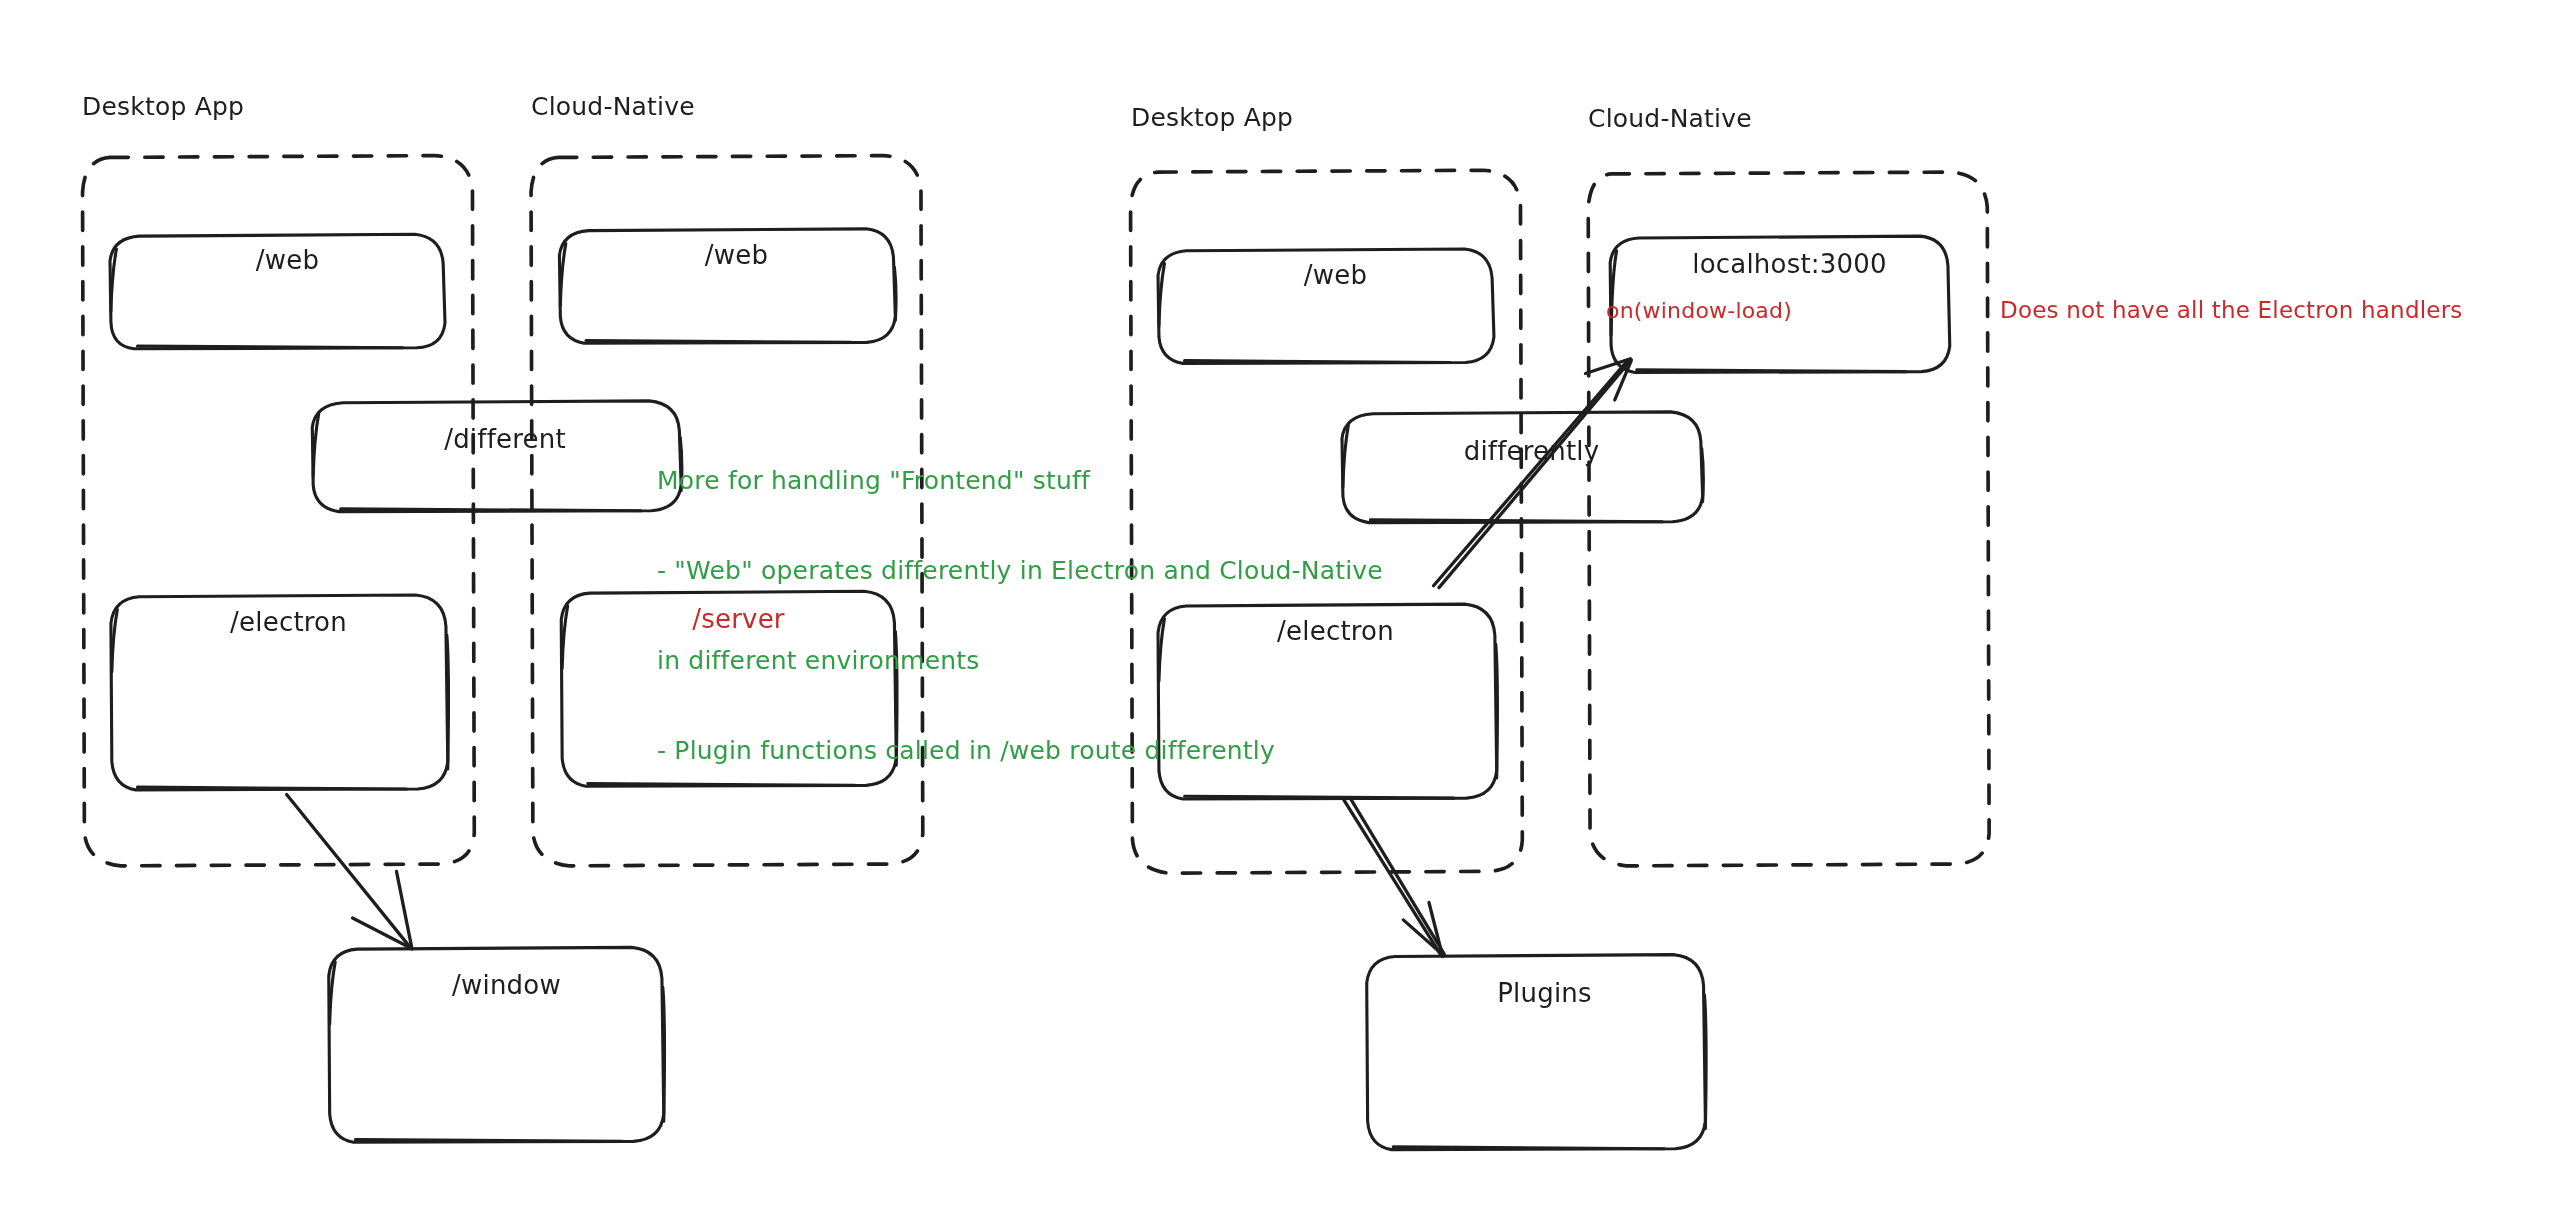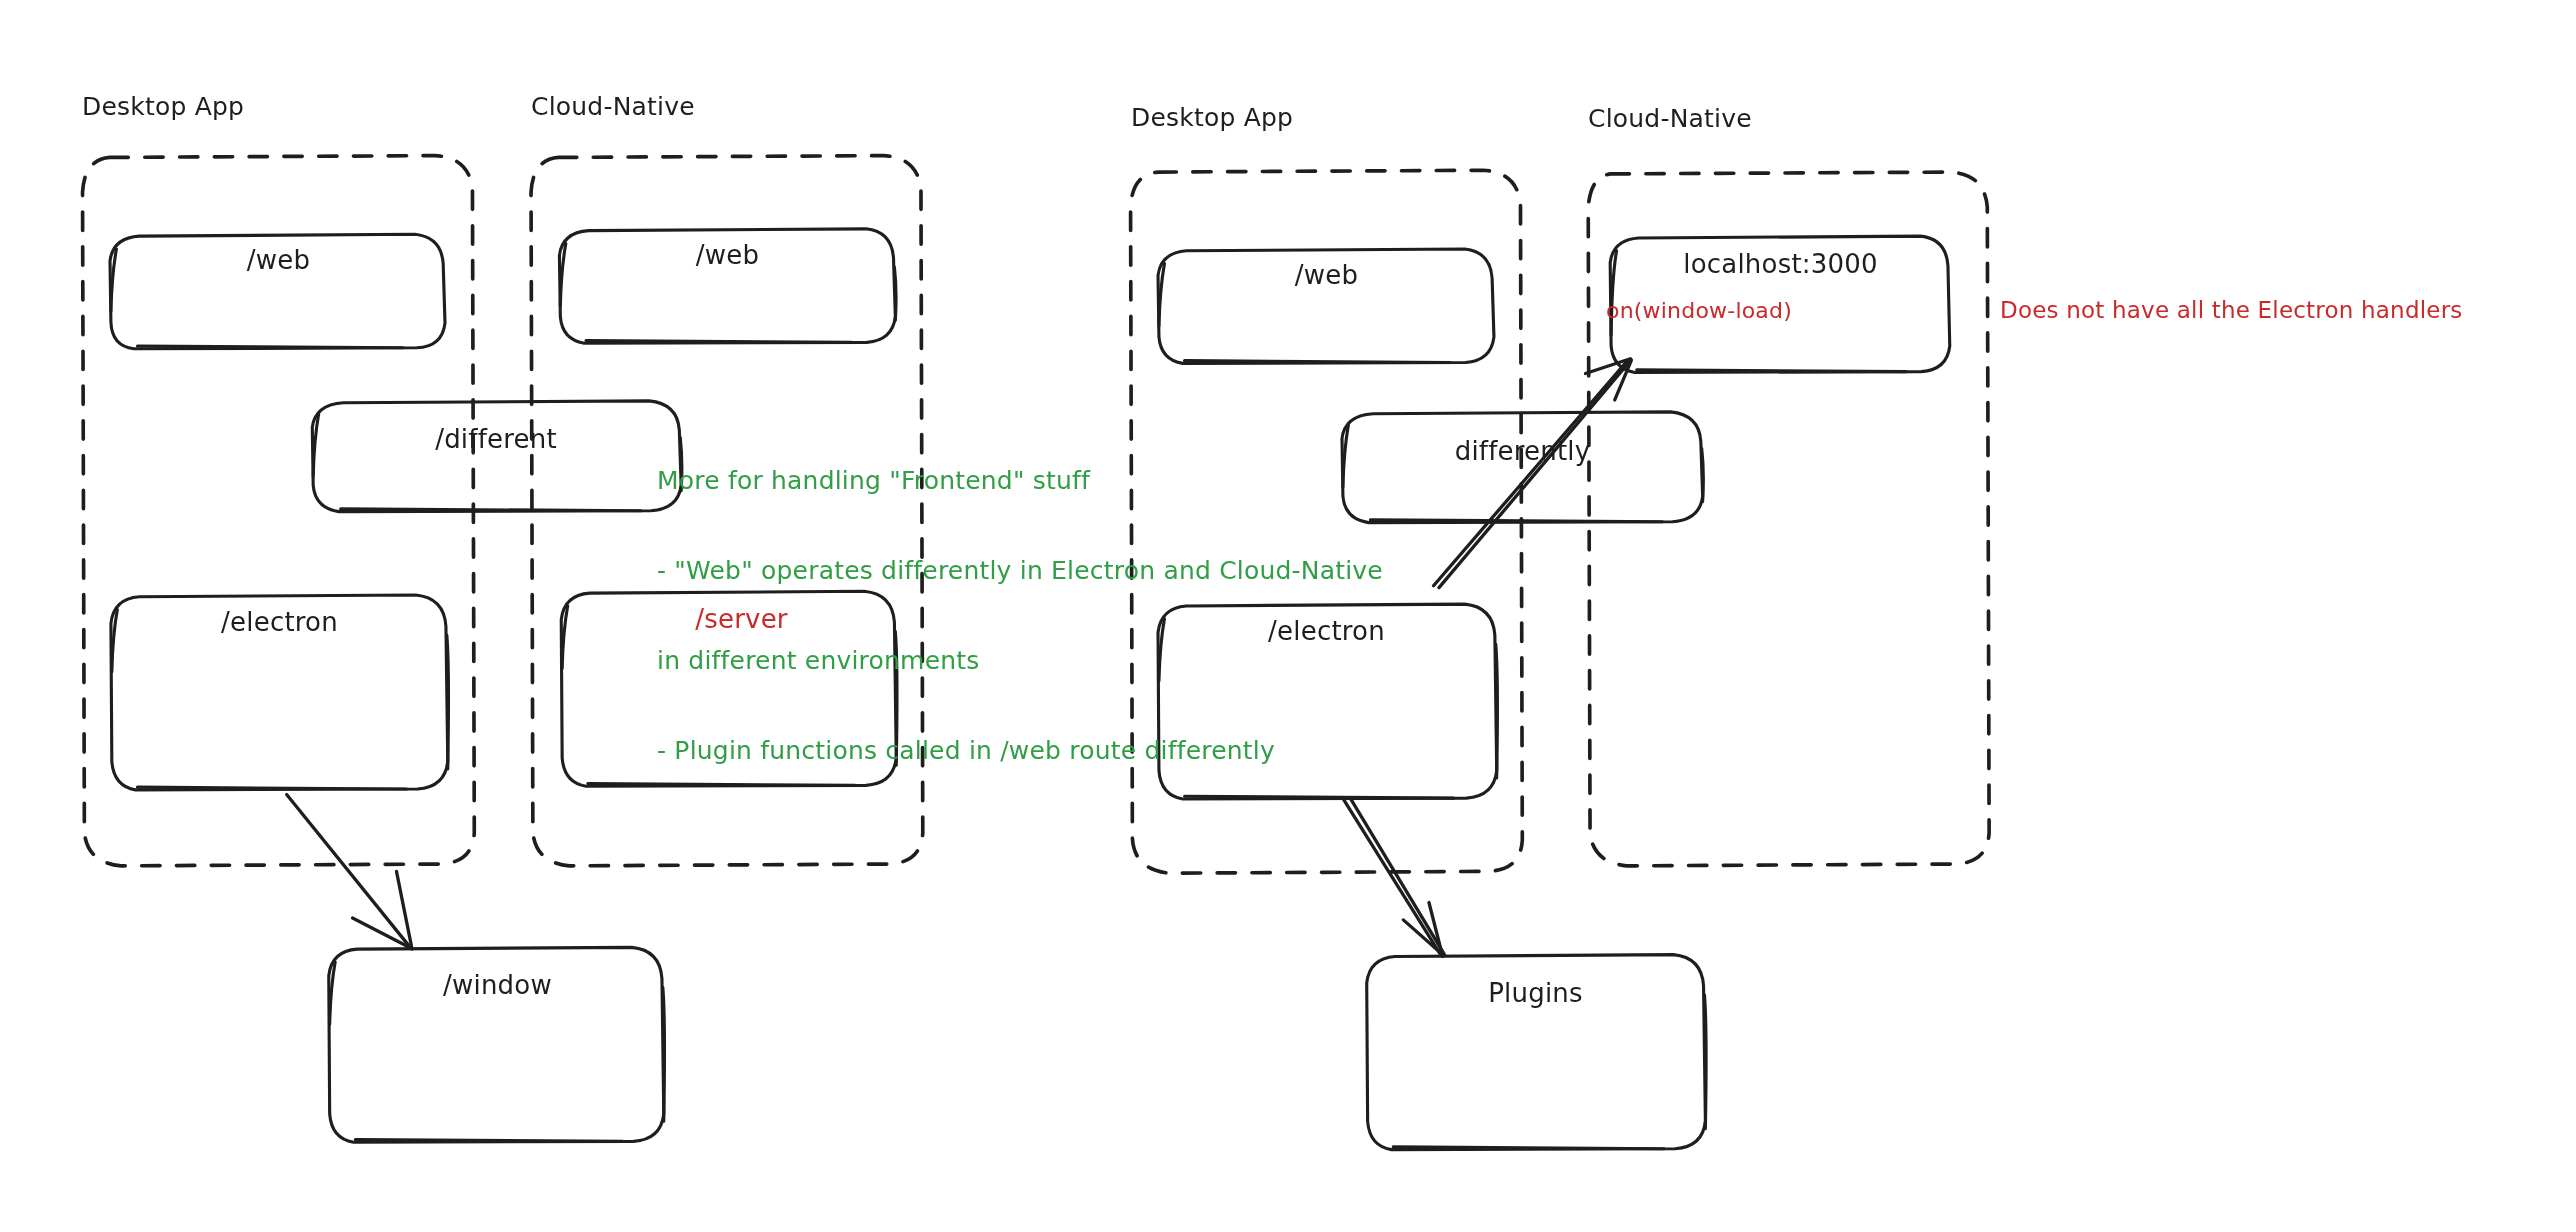--- a/index.html
+++ b/index.html
@@ -34,20 +34,21 @@
   }
   .group-label {
     font-size: 25px;
     color: #1e1e1e;
     text-align: left;
   }
   .node-label {
     font-size: 26px;
     color: #1e1e1e;
     text-align: center;
+    padding-left: 9px;
   }
   .node-label.red {
     color: #c92a2a;
   }
   .node-sublabel {
     font-size: 22px;
     color: #c92a2a;
   }
   .note-green {
     font-size: 25px;
@@ -171,21 +172,21 @@
   <div class="txt group-label" style="left:1588px; top:104px; width:403px;">Cloud-Native</div>
 
   <div class="txt node-label" style="left:111px; top:245px; width:335px;">/web</div>
 
   <div class="txt node-label" style="left:560px; top:240px; width:335px;">/web</div>
 
   <div class="txt node-label" style="left:313px; top:424px; width:366px;">/different</div>
 
   <div class="txt node-label" style="left:112px; top:607px; width:335px;">/electron</div>
 
-  <div class="txt node-label red" style="left:562px; top:604px; width:335px;margin-left:12px;">/server</div>
+  <div class="txt node-label red" style="left:562px; top:604px; width:335px;">/server</div>
 
   <div class="txt node-label" style="left:330px; top:970px; width:335px;">/window</div>
 
   <div class="txt node-label" style="left:1159px; top:260px; width:335px;">/web</div>
 
   <div class="txt node-label" style="left:1611px; top:249px; width:339px;">localhost:3000</div>
 
   <div class="txt node-sublabel" style="left:1606px; top:298px;">on(window-load)</div>
 
   <div class="txt node-label" style="left:1343px; top:436px; width:359px;">differently</div>

